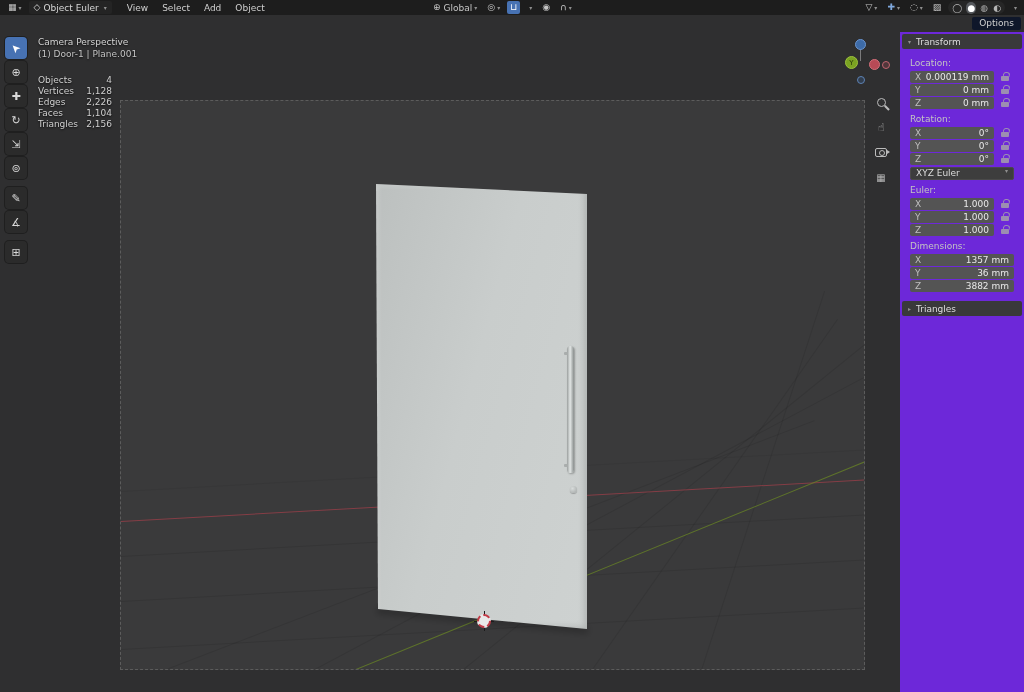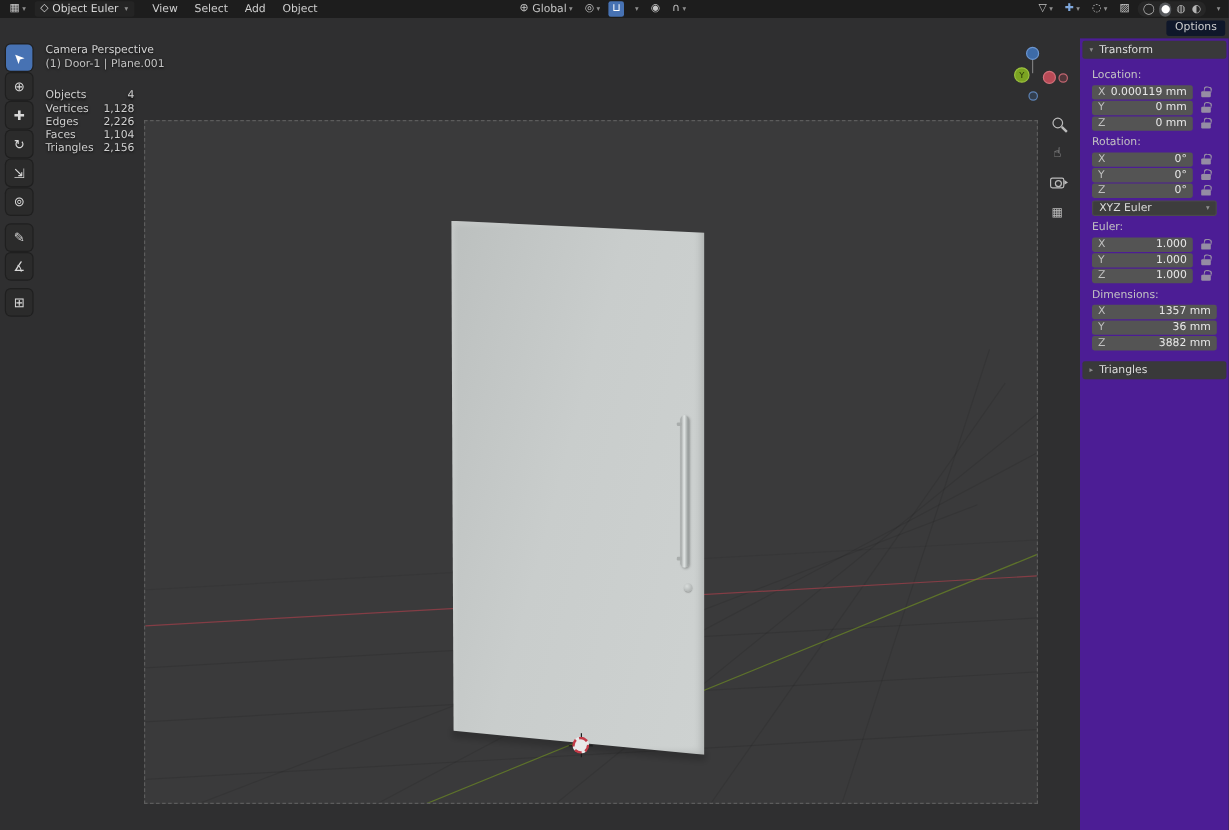--- a/index.html
+++ b/index.html
@@ -85,38 +85,38 @@
   .handle::after{bottom:6px}
   .handle-dot{position:absolute;left:449px;top:385px;width:7px;height:7px;border-radius:50%;z-index:4;
               background:radial-gradient(circle at 35% 35%,#d8dcdb,#a2a6a5);box-shadow:0 1px 1px rgba(0,0,0,.25)}
   .cursor3d{position:absolute;left:353px;top:510px;width:20px;height:20px;z-index:5}
   .cursor3d::before{content:"";position:absolute;left:9.5px;top:0;width:1px;height:20px;background:#1c1c1c}
   .cursor3d::after{content:"";position:absolute;top:9.5px;left:0;height:1px;width:20px;background:#1c1c1c}
   .c-ring{position:absolute;left:3px;top:3px;width:14px;height:14px;border-radius:50%;
           background:#e9e9e9;border:2px dashed #c23a47;z-index:1}
 
   
-  .sidebar{position:absolute;right:0;top:32px;width:124px;height:660px;background:#4c1d95;z-index:35;font-size:9px}
+  .sidebar{position:absolute;right:0;top:32px;width:124px;height:660px;background:#6d28d9;z-index:35;font-size:9px}
   .panel-header{height:15px;background:#39393a;border-radius:2px;margin:2px 2px 0;display:flex;
                 align-items:center;padding:0 6px;color:#dedede;gap:5px}
   .panel-header .chev{margin-left:0}
   .sb-content{padding:4px 8px 0 10px}
   .sec-label{color:#c3c3c3;margin:5px 0 3px}
   .vec-row{display:flex;align-items:center;margin-bottom:1px}
   .nfield{width:84px;height:12px;background:#545454;border-radius:2px;display:flex;align-items:center;
           padding:0 5px;color:#e8e8e8}
   .nfield .axis{color:#bfbfbf;width:10px}
   .nfield .val{flex:1;text-align:right}
   .nfield.wide{width:104px}
   .lock{margin-left:7px;position:relative;width:9px;height:10px;opacity:.8;display:inline-block}
   .lock::before{content:"";position:absolute;left:2px;top:0;width:5px;height:4px;border:1px solid #a8a8a8;
                 border-bottom:none;border-radius:3px 3px 0 0;transform:rotate(8deg)}
   .lock::after{content:"";position:absolute;left:0;top:4px;width:8px;height:5px;background:#a8a8a8;border-radius:1px}
   .select-field{width:104px;height:13px;background:#3d3d3d;border:1px solid #4a4a4a;border-radius:2px;
-                display:flex;align-items:center;padding:0 5px;color:#dcdcdc;margin:2px 0 1px}
+                display:flex;padding:0 5px;color:#dcdcdc;margin:2px 0 1px}
   .select-field .sel-label{flex:1}
   .props-header{margin-top:9px}
 </style>
 </head>
 <body>
 
 <header class="header">
   <div class="h-left">
     <button class="hbtn">
       <span class="icon">▦</span>

